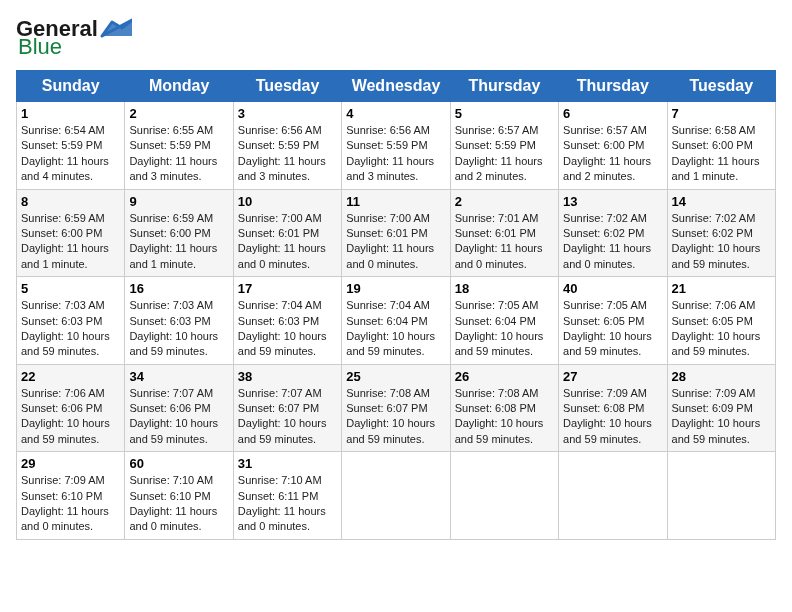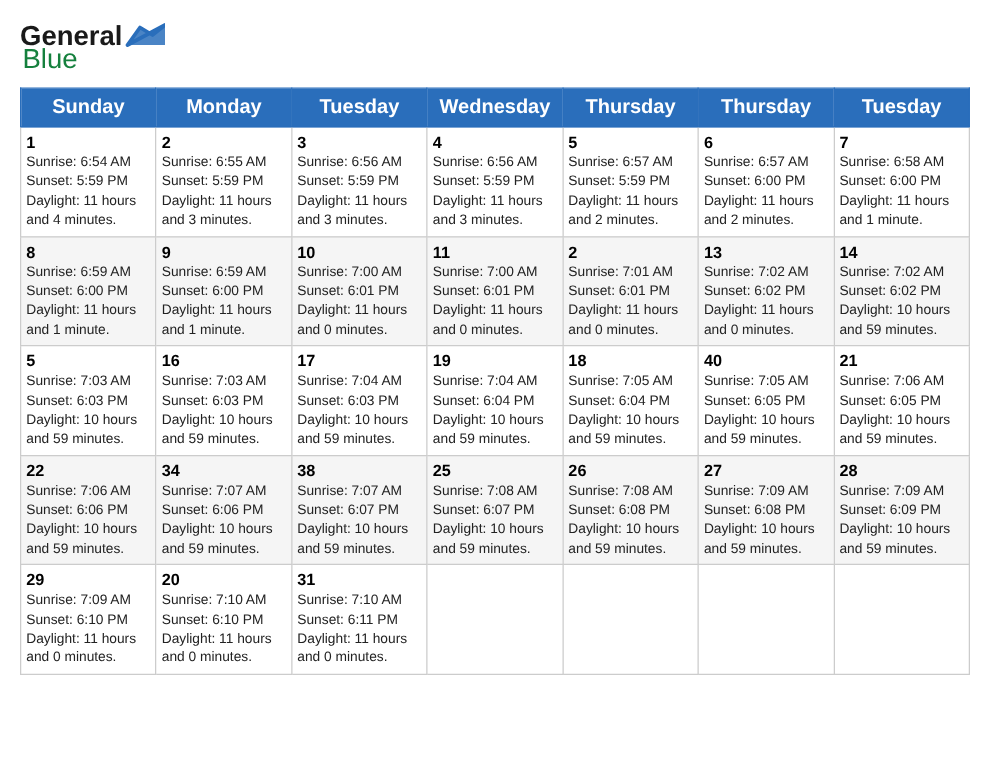--- a/index.html
+++ b/index.html
@@ -224,21 +224,21 @@
         <span class="day-number">28</span>
         <span class="day-info">Sunrise: 7:09 AM<br>Sunset: 6:09 PM<br>Daylight: 10 hours and 59 minutes.</span>
       </td>
       </tr>
       <tr>
         <td>
         <span class="day-number">29</span>
         <span class="day-info">Sunrise: 7:09 AM<br>Sunset: 6:10 PM<br>Daylight: 11 hours and 0 minutes.</span>
       </td>
         <td>
-        <span class="day-number">20</span>
+        <span class="day-number">60</span>
         <span class="day-info">Sunrise: 7:10 AM<br>Sunset: 6:10 PM<br>Daylight: 11 hours and 0 minutes.</span>
       </td>
         <td>
         <span class="day-number">31</span>
         <span class="day-info">Sunrise: 7:10 AM<br>Sunset: 6:11 PM<br>Daylight: 11 hours and 0 minutes.</span>
       </td>
         <td class="empty-cell"></td>
         <td class="empty-cell"></td>
         <td class="empty-cell"></td>
         <td class="empty-cell"></td>

